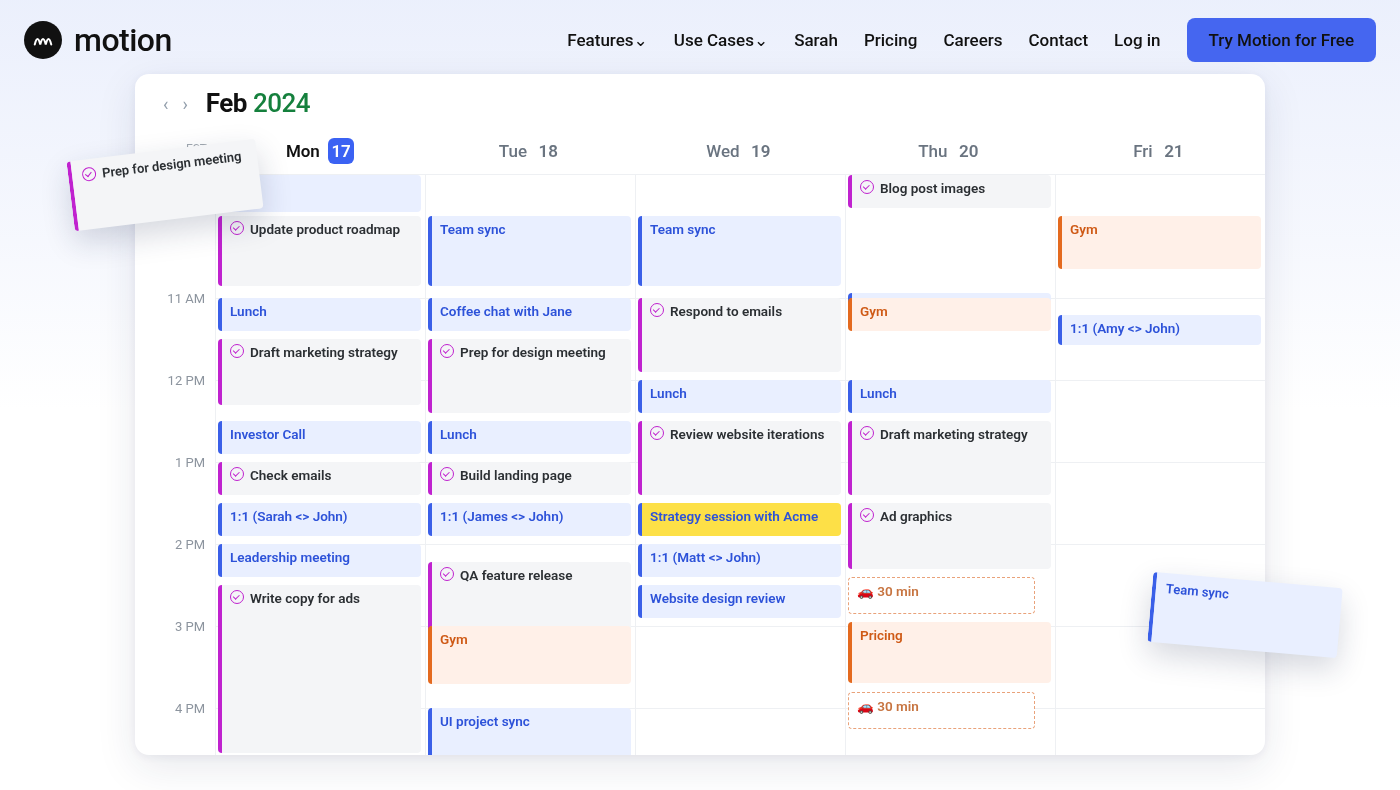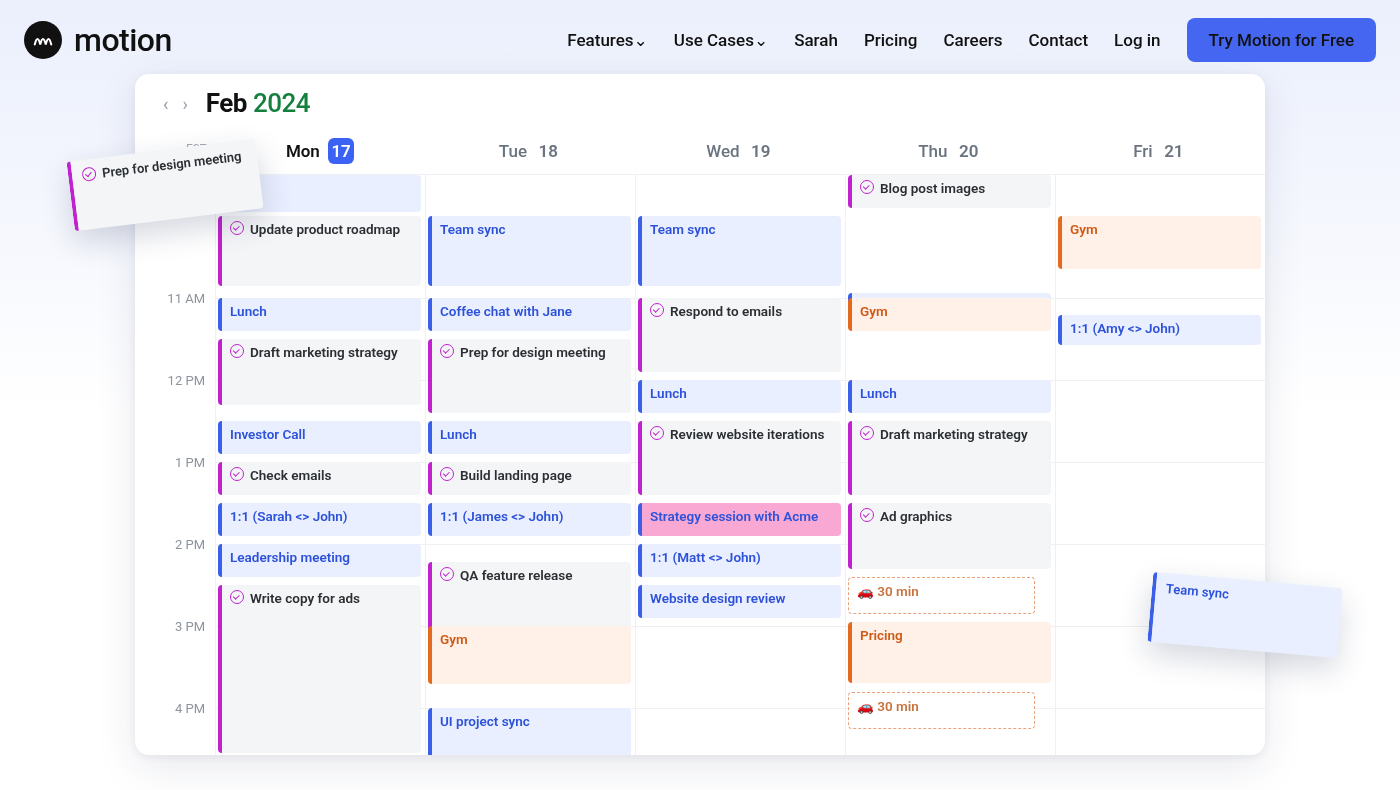--- a/index.html
+++ b/index.html
@@ -100,21 +100,21 @@
     position:absolute; left:2px; right:4px;
     border-radius: 4px;
     padding: 4px 6px 4px 8px;
     font-size: 13.5px; font-weight:600;
     overflow: hidden;
     display:flex; align-items:flex-start; gap:6px;
     line-height: 1.25;
   }
   .event .label { padding-top:1px; }
   .event.blue   { background:#e9efff; color:#2d52d9; border-left:4px solid #3a5fe8; }
-  .event.blue-solid { background:#f9a8d4; color:#2d52d9; border-left:4px solid #3a5fe8; }
+  .event.blue-solid { background:#fde047; color:#2d52d9; border-left:4px solid #3a5fe8; }
   .event.task   { background:#f4f5f7; color:#2b2f33; border-left:4px solid #c022cf; }
   .event.orange { background:#fff0e8; color:#cf5a16; border-left:4px solid #e46a1f; }
   .event.dashed { background:#fff; border:1.5px dashed #e9a27a; color:#c77440; border-left:1.5px dashed #e9a27a; }
   .event .check {
     flex:0 0 auto; width:14px; height:14px; border:1.6px solid #c022cf; border-radius:50%;
     display:flex; align-items:center; justify-content:center; margin-top:1px;
   }
   .event .check::after {
     content:""; width:5px; height:3px; border-left:1.6px solid #c022cf; border-bottom:1.6px solid #c022cf;
     transform: rotate(-45deg) translate(0,-1px);

